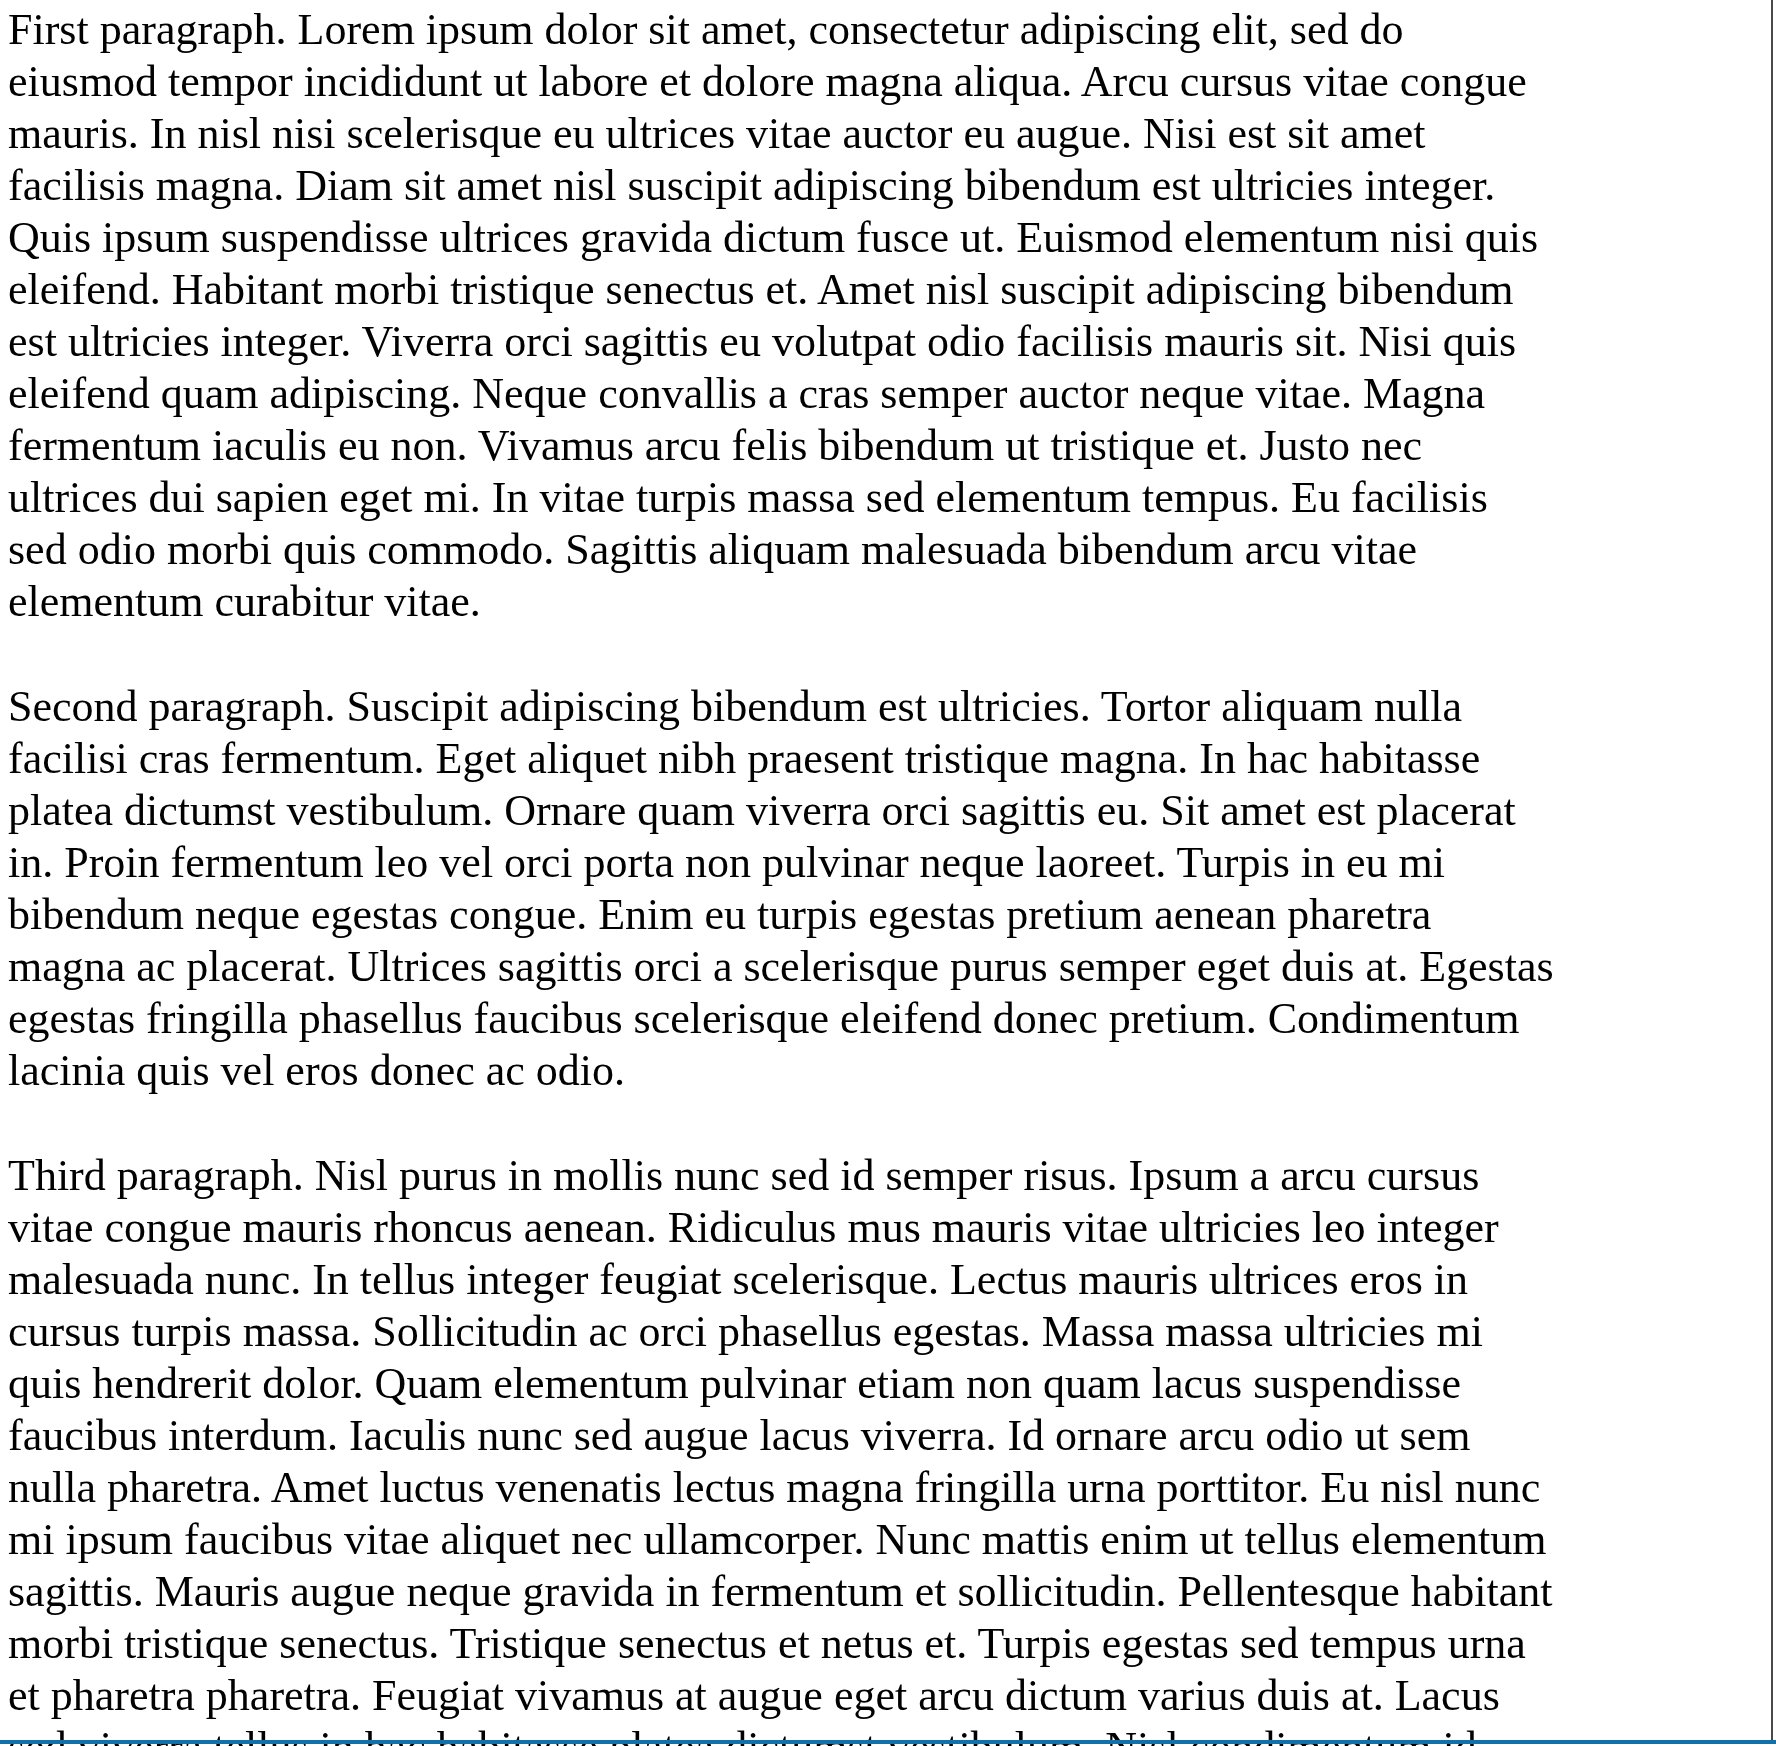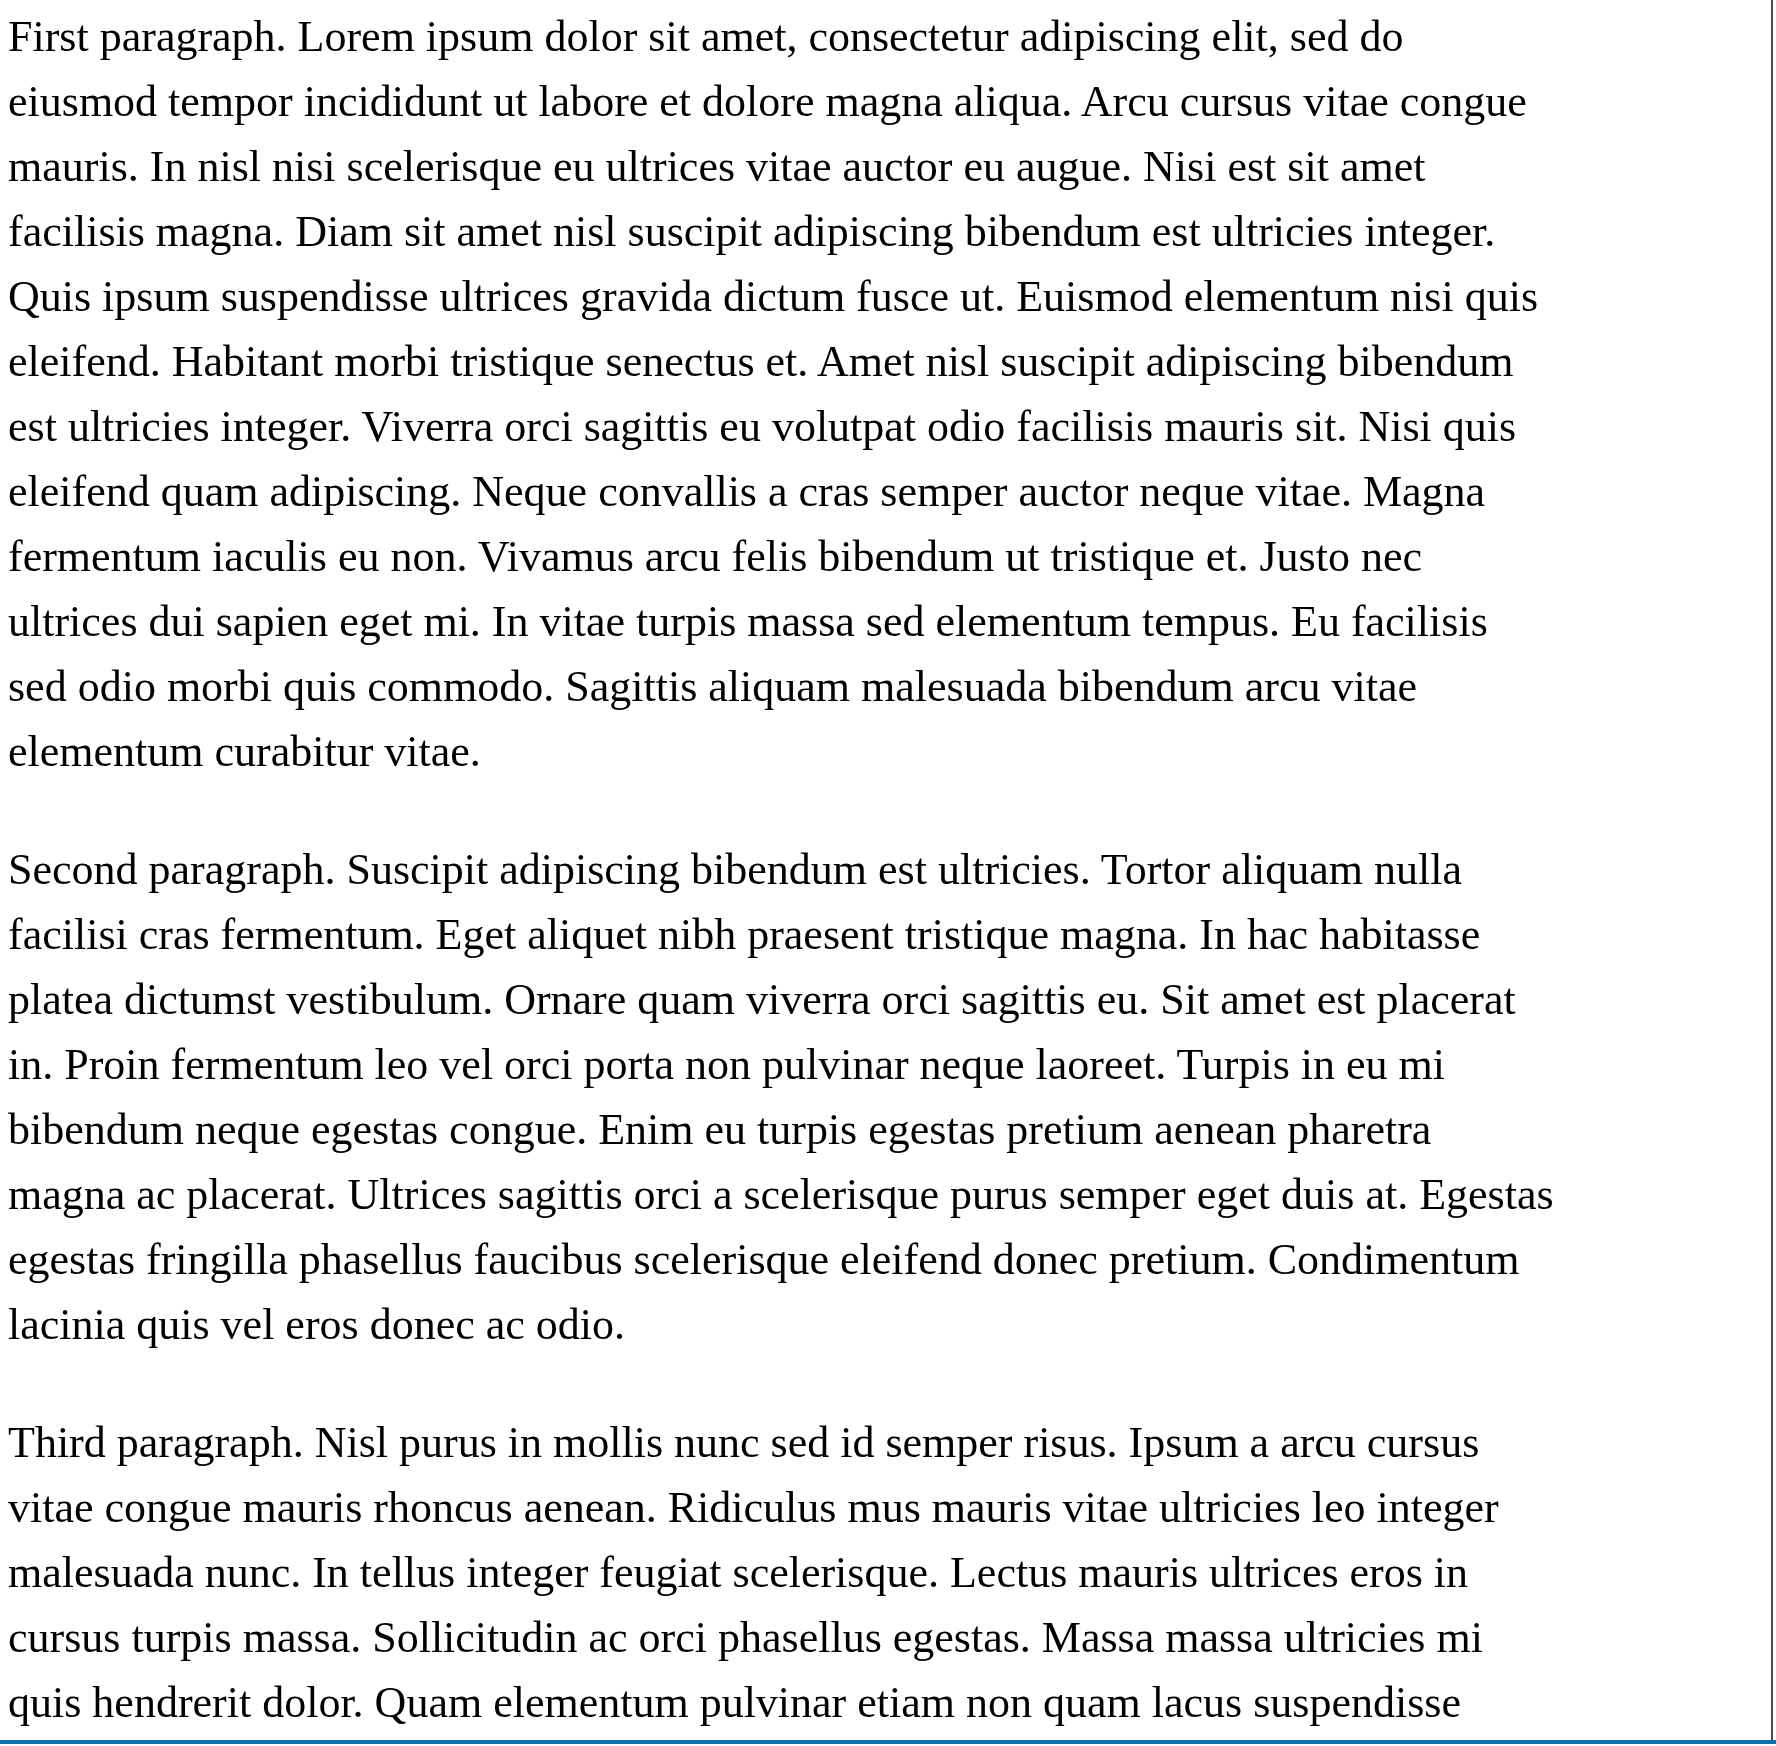--- a/index.html
+++ b/index.html
@@ -9,21 +9,21 @@
   }
   .page {
     position: relative;
     width: 1776px;
     height: 1746px;
     box-sizing: border-box;
     background: var(--background, #ffffff);
     overflow: hidden;
     font-family: "Liberation Serif", "DejaVu Serif", serif;
     font-size: 44px;
-    line-height: 65px;
+    line-height: 52px;
     color: var(--text, #000000);
   }
   .text-block {
     padding: 4px 0 0 8px;
     width: 1548px;
   }
   .text-block p {
     margin: 0 0 53px 0;
     text-align: left;
   }

